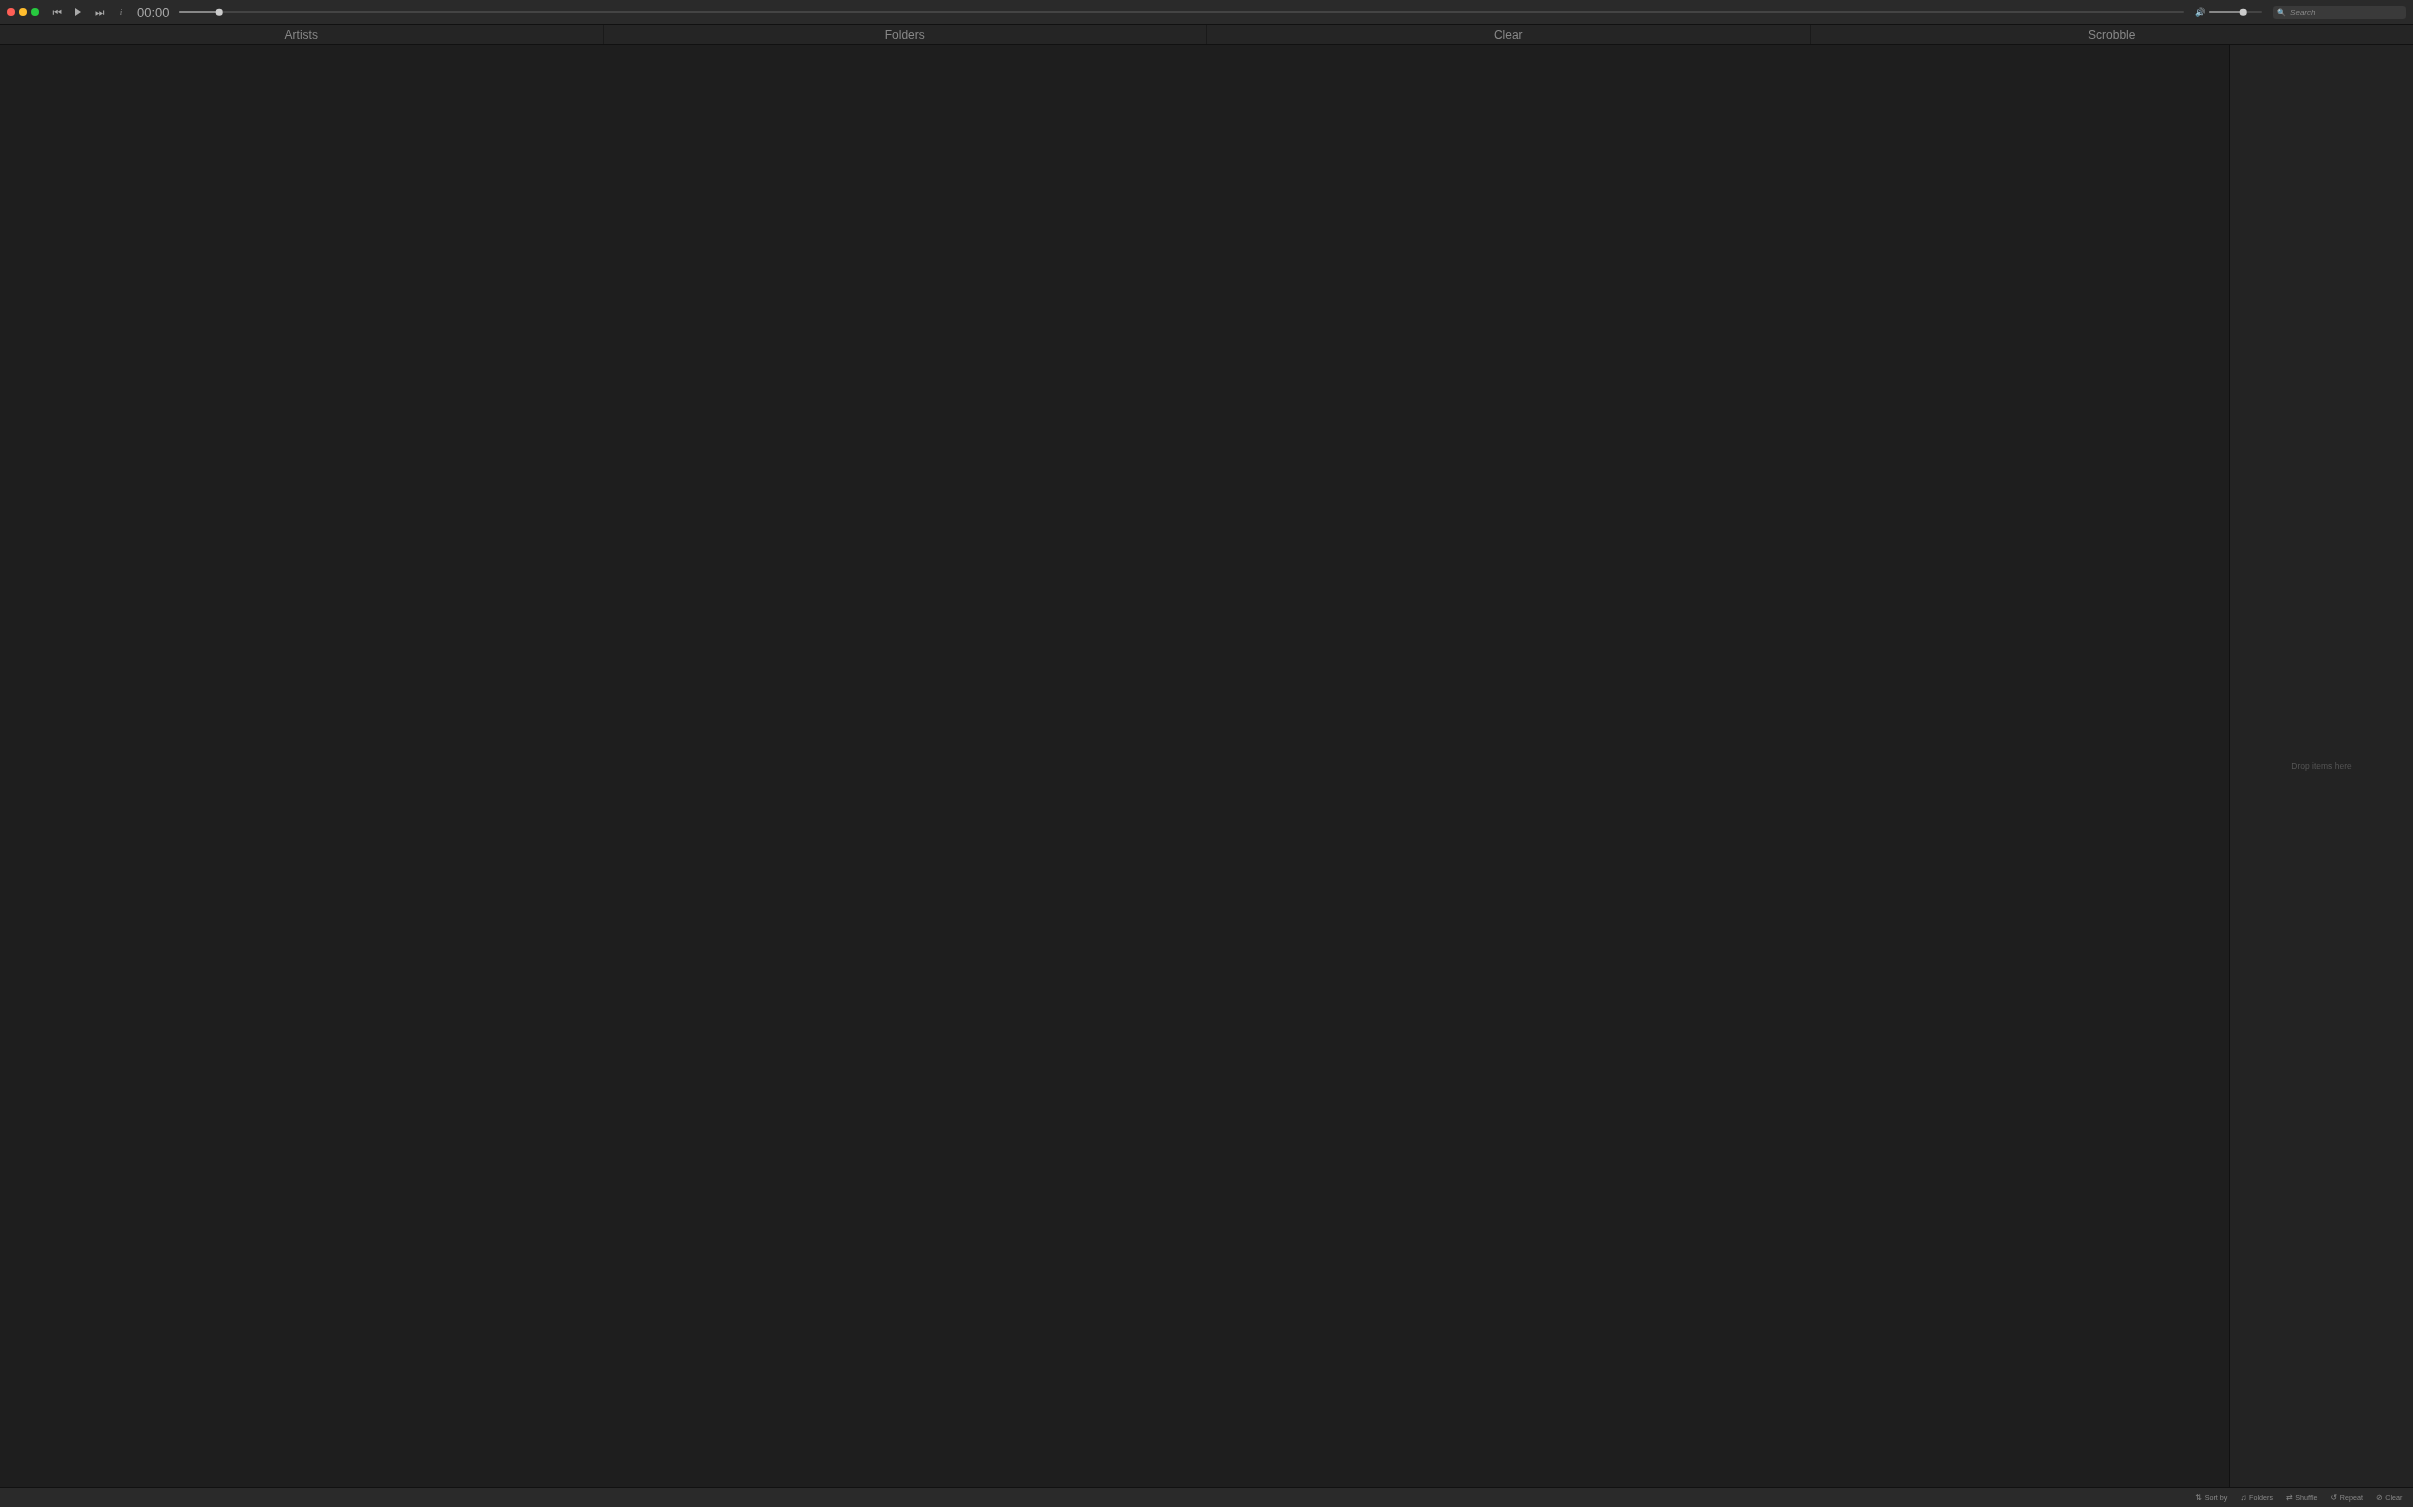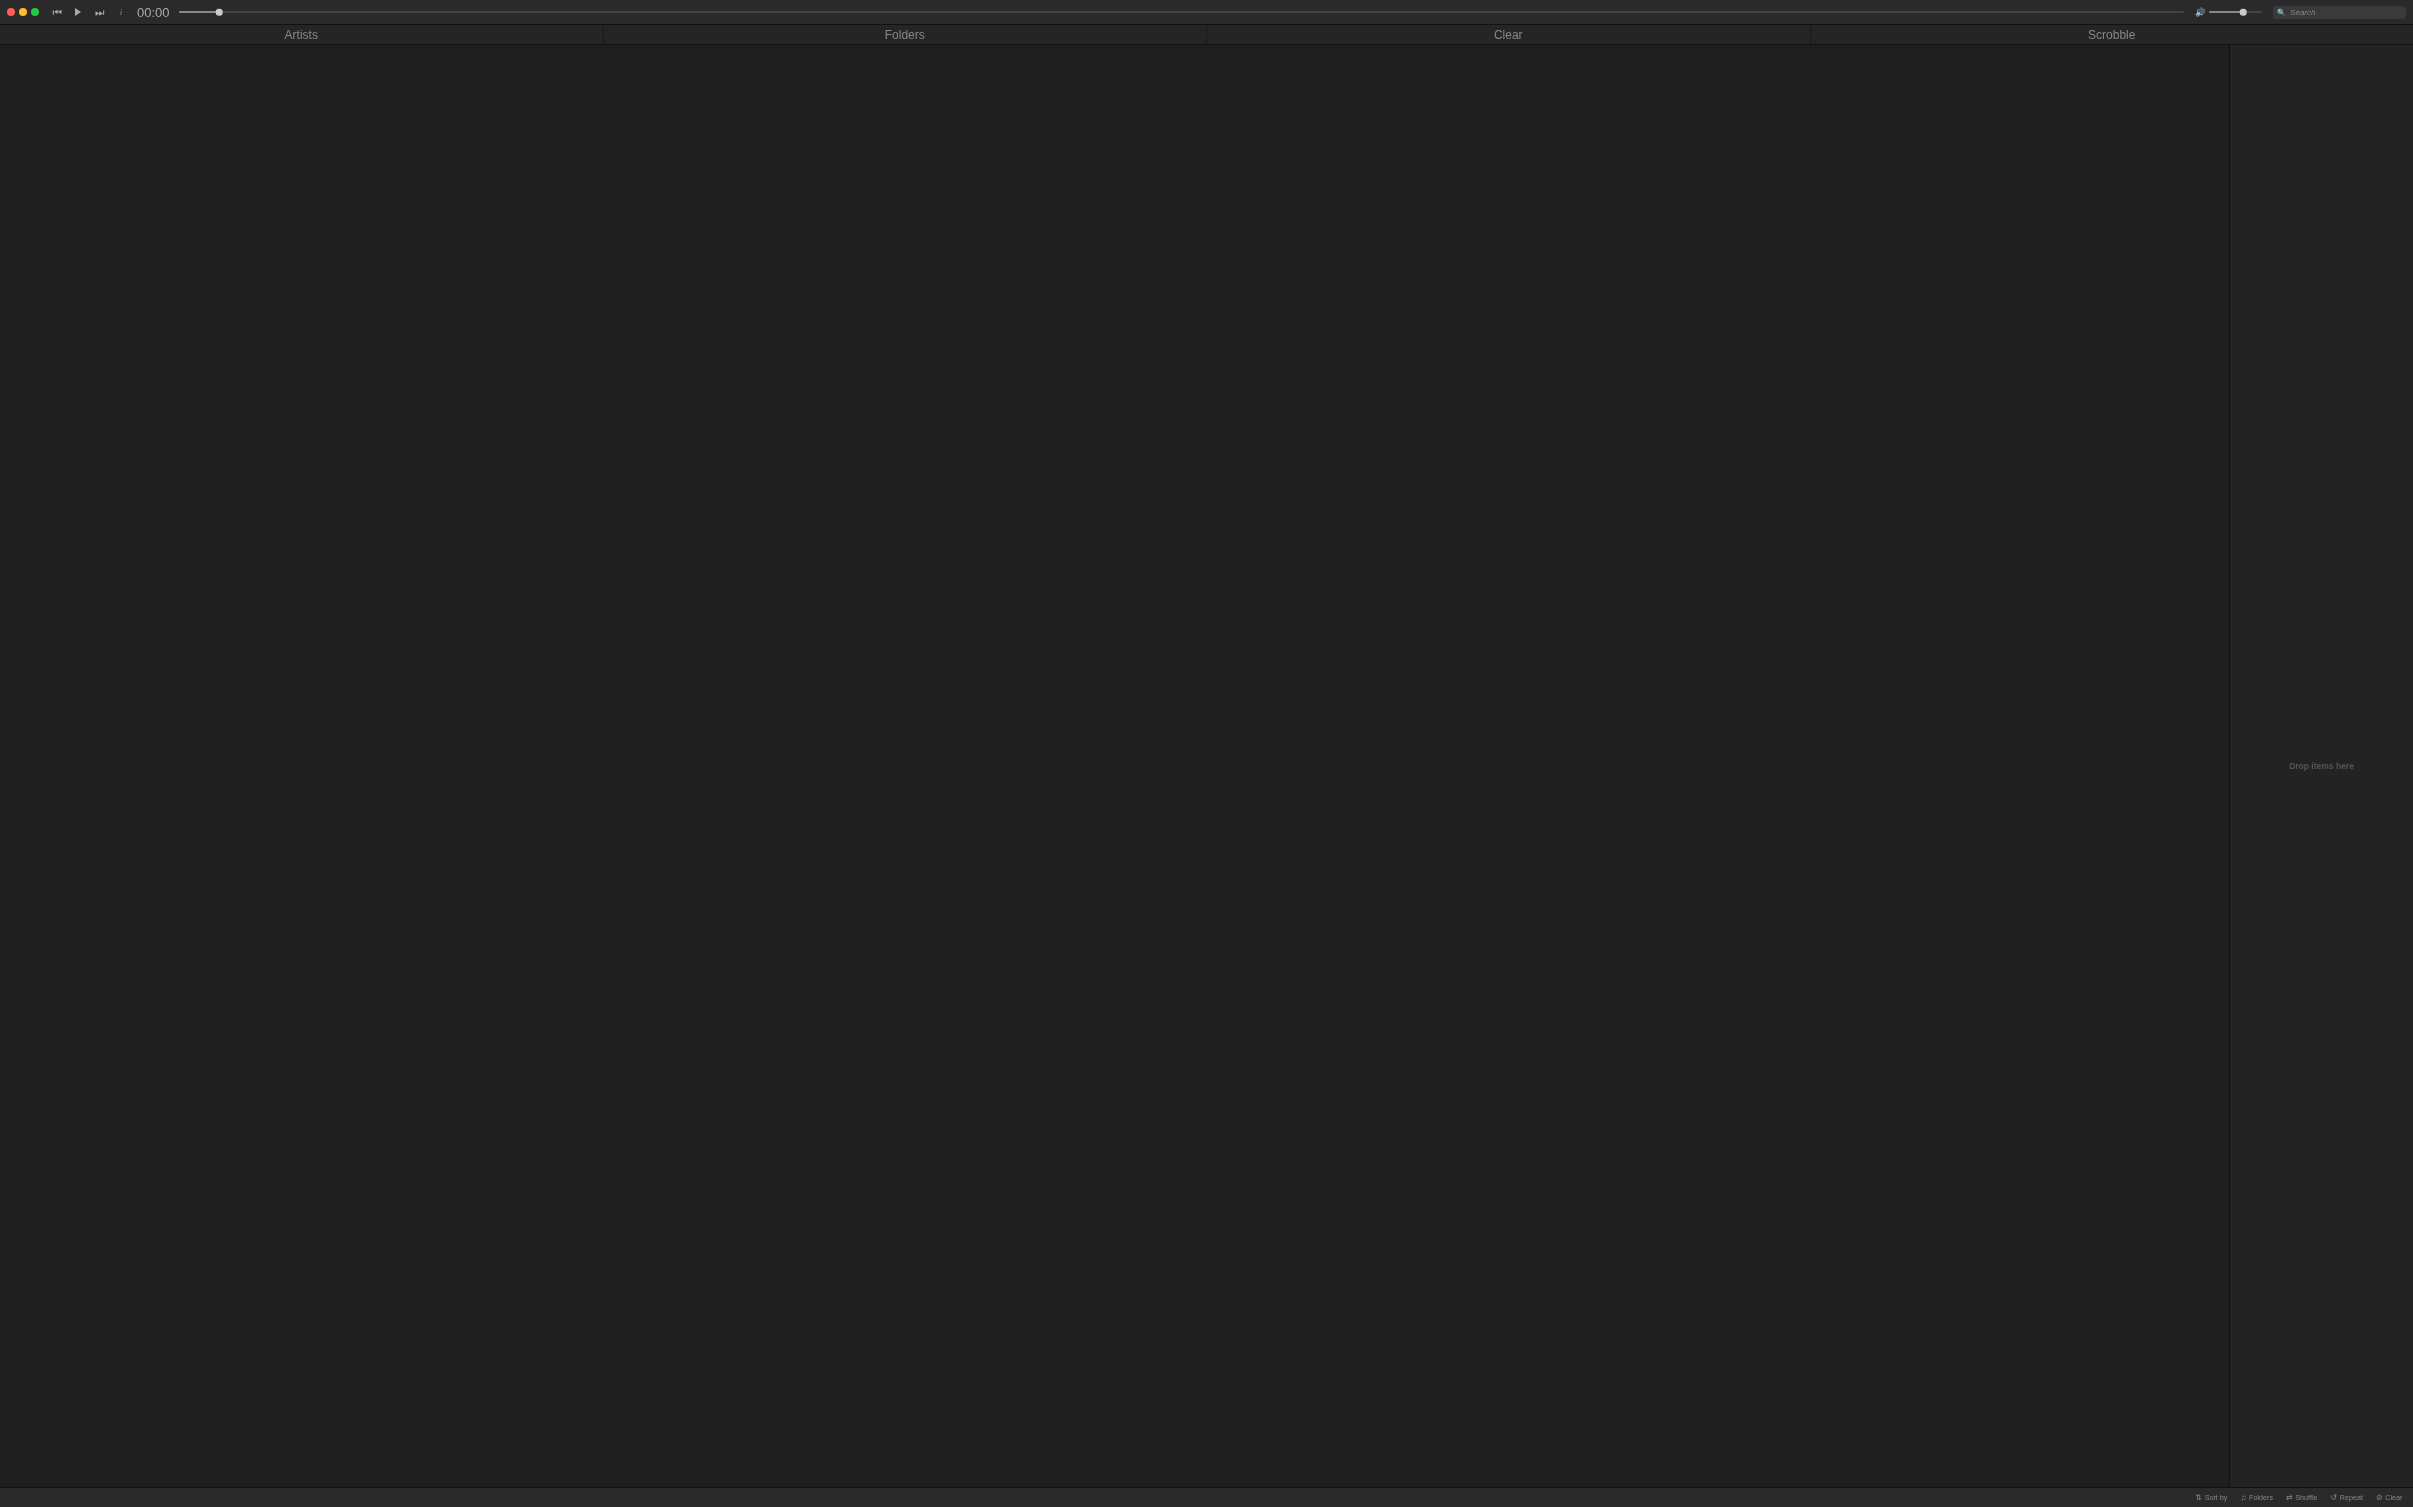--- a/index.html
+++ b/index.html
@@ -200,21 +200,20 @@
       border-right: 0.7px solid #1a1a1a;
     }
 
     .tab:last-child { border-right: none; }
 
     
     #content {
       display: flex;
       flex: 1;
       overflow: hidden;
-      font-weight: bold;
     }
 
     #library-area {
       flex: 1;
       background: #1e1e1e;
       position: relative;
     }
 
     #playlist-area {
       width: 184px;

